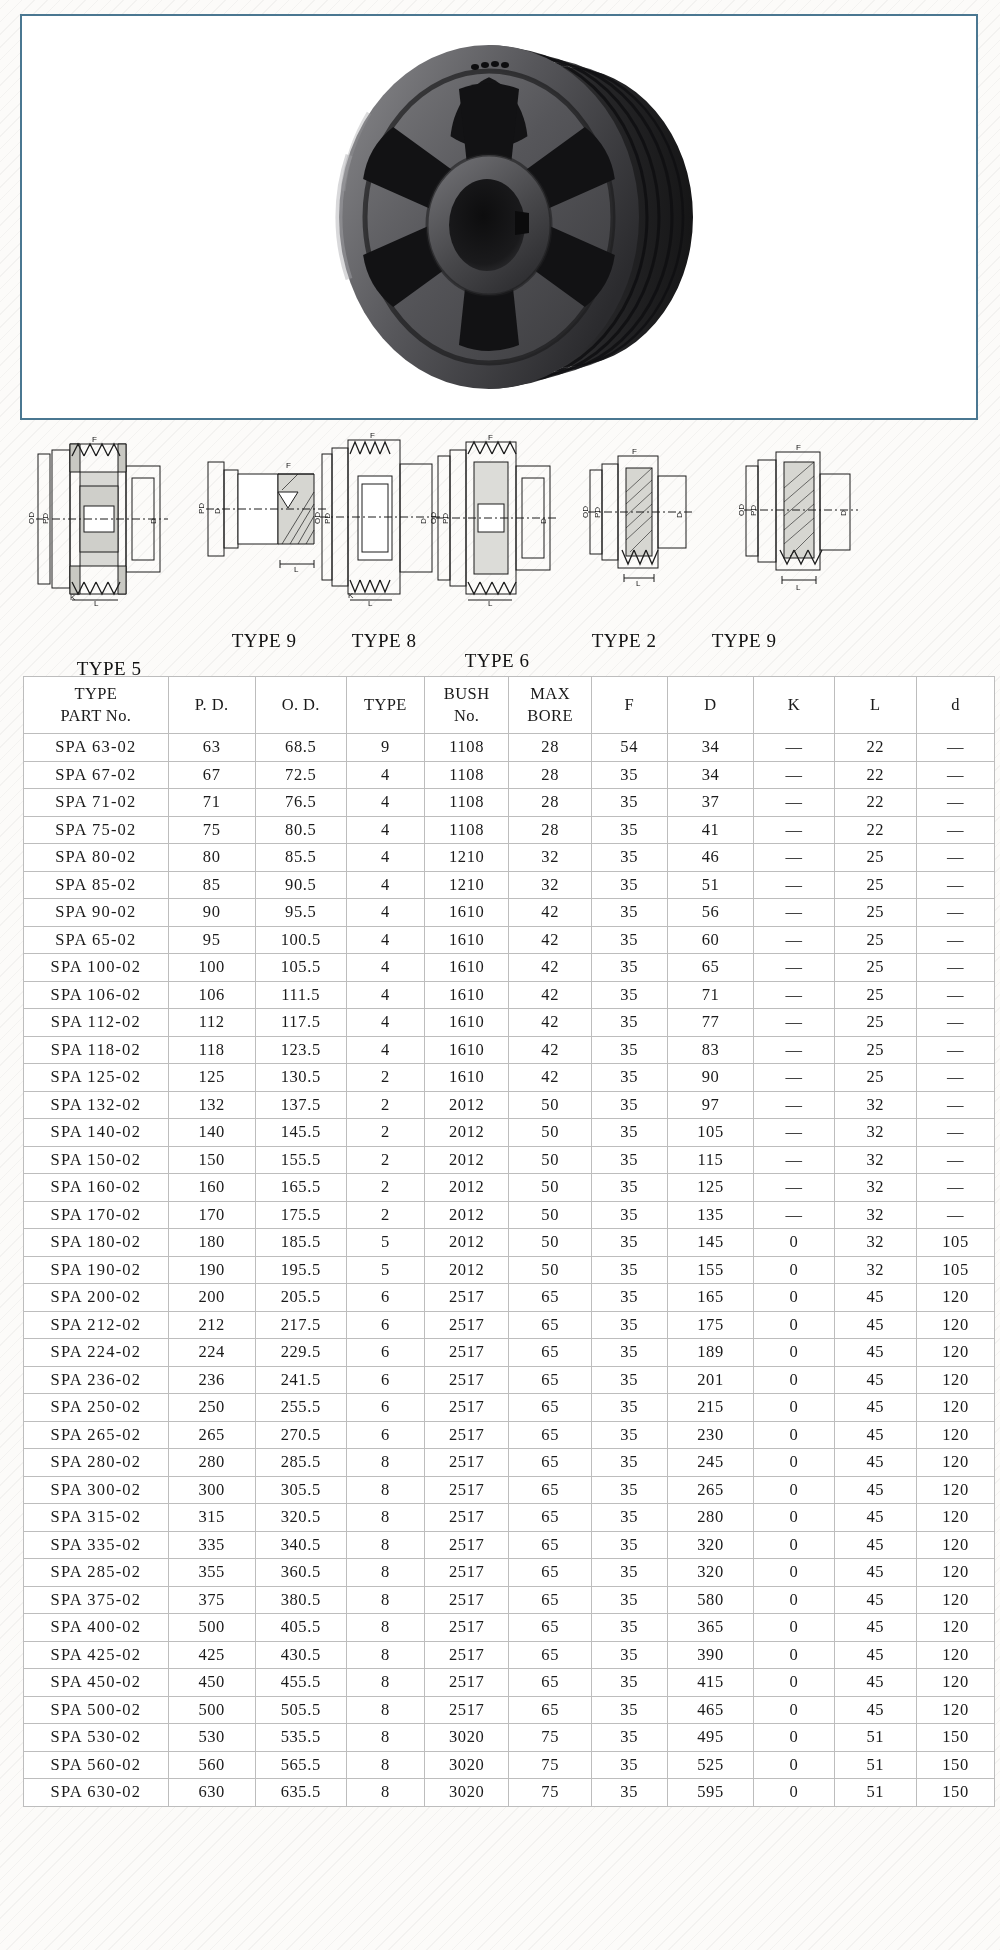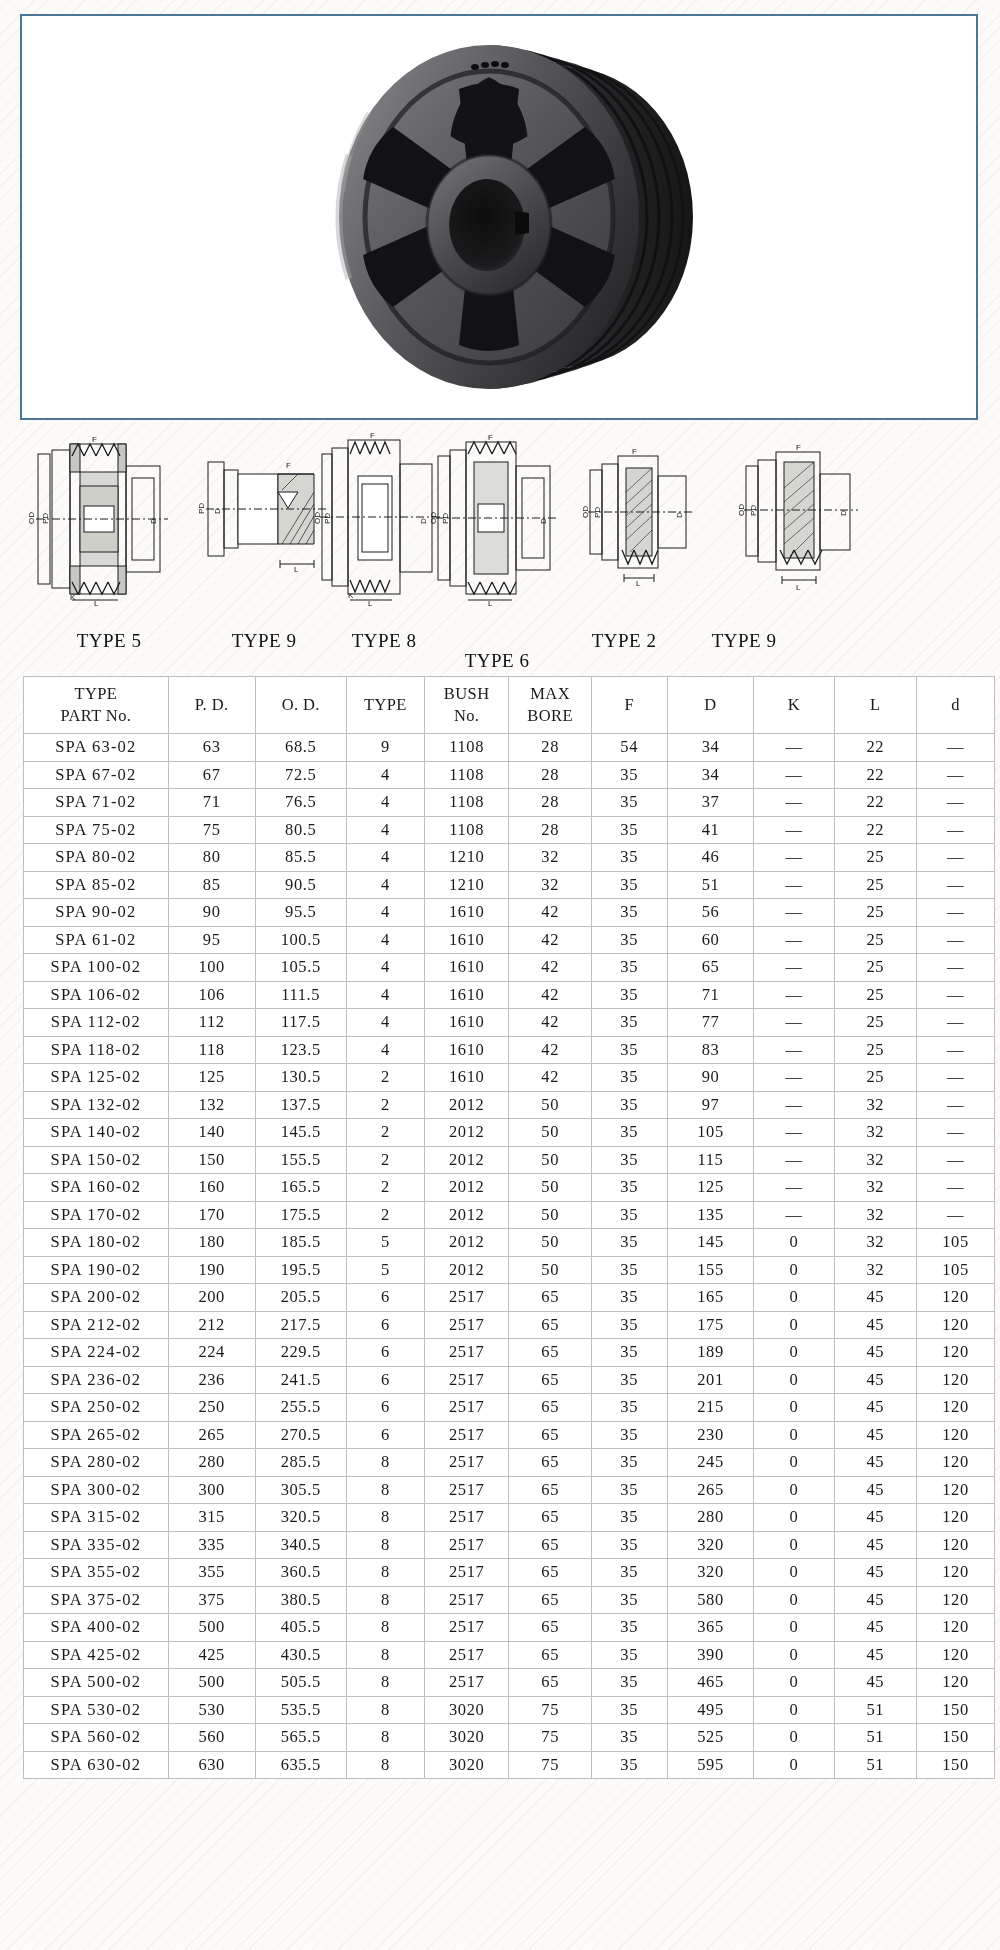--- a/index.html
+++ b/index.html
@@ -404,21 +404,21 @@
           <text x="42" y="84" transform="rotate(-90 42 84)">PD</text>
           <text x="132" y="84" transform="rotate(-90 132 84)">D</text>
           <text x="82" y="158">L</text>
           <text x="82" y="18">F</text>
         </g>
       </svg>
     </div>
   </div>
 
   <div class="type-labels">
-    <div class="type-label" style="left:30px;width:130px;">TYPE 5</div>
+    <div class="type-label" style="left:30px;width:130px;margin-top:28px;">TYPE 5</div>
     <div class="type-label" style="left:185px;width:130px;">TYPE 9</div>
     <div class="type-label" style="left:305px;width:130px;">TYPE 8</div>
     <div class="type-label" style="left:418px;width:130px;margin-top:20px;">TYPE 6</div>
     <div class="type-label" style="left:545px;width:130px;">TYPE 2</div>
     <div class="type-label" style="left:665px;width:130px;">TYPE 9</div>
   </div>
 
   <div class="table-wrap">
     <table class="spec">
       <colgroup>
@@ -544,21 +544,21 @@
             <td>4</td>
             <td>1610</td>
             <td>42</td>
             <td>35</td>
             <td>56</td>
             <td>—</td>
             <td>25</td>
             <td>—</td>
           </tr>
           <tr>
-            <td class="part">SPA 61-02</td>
+            <td class="part">SPA 65-02</td>
             <td>95</td>
             <td>100.5</td>
             <td>4</td>
             <td>1610</td>
             <td>42</td>
             <td>35</td>
             <td>60</td>
             <td>—</td>
             <td>25</td>
             <td>—</td>
@@ -843,21 +843,21 @@
             <td>8</td>
             <td>2517</td>
             <td>65</td>
             <td>35</td>
             <td>320</td>
             <td>0</td>
             <td>45</td>
             <td>120</td>
           </tr>
           <tr>
-            <td class="part">SPA 355-02</td>
+            <td class="part">SPA 285-02</td>
             <td>355</td>
             <td>360.5</td>
             <td>8</td>
             <td>2517</td>
             <td>65</td>
             <td>35</td>
             <td>320</td>
             <td>0</td>
             <td>45</td>
             <td>120</td>
@@ -895,20 +895,33 @@
             <td>8</td>
             <td>2517</td>
             <td>65</td>
             <td>35</td>
             <td>390</td>
             <td>0</td>
             <td>45</td>
             <td>120</td>
           </tr>
           <tr>
+            <td class="part">SPA 450-02</td>
+            <td>450</td>
+            <td>455.5</td>
+            <td>8</td>
+            <td>2517</td>
+            <td>65</td>
+            <td>35</td>
+            <td>415</td>
+            <td>0</td>
+            <td>45</td>
+            <td>120</td>
+          </tr>
+          <tr>
             <td class="part">SPA 500-02</td>
             <td>500</td>
             <td>505.5</td>
             <td>8</td>
             <td>2517</td>
             <td>65</td>
             <td>35</td>
             <td>465</td>
             <td>0</td>
             <td>45</td>

